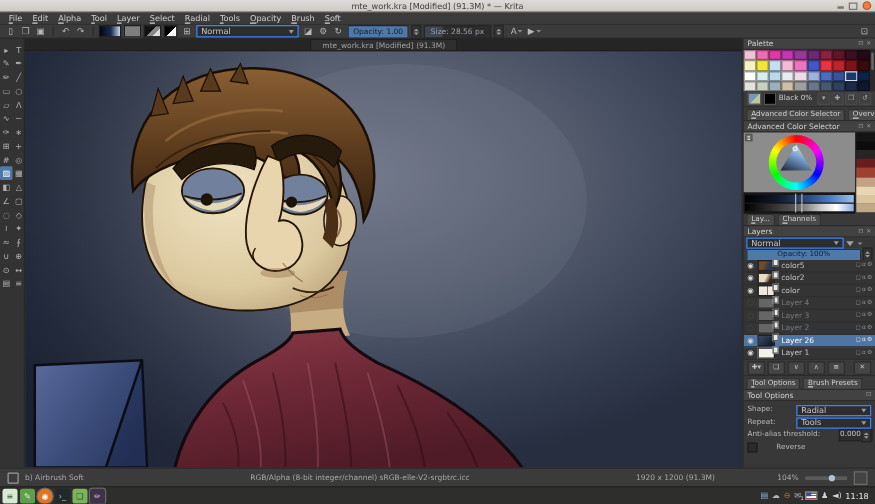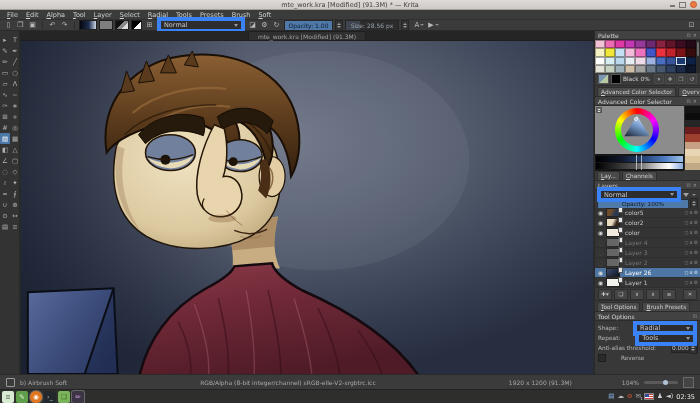--- a/index.html
+++ b/index.html
@@ -26,21 +26,21 @@
   .tbtn{width:11px;height:9px;display:inline-flex;align-items:center;justify-content:center;
     font-size:7px;color:#b9b9b9;}
   .tsep{width:1px;height:8px;background:#2d2d2d;margin:0 2px;}
   .swatch-grad{width:16px;height:8px;border:1px solid #1f1f1f;
     background:linear-gradient(90deg,#05070d,#1c2c50 55%,#cdd6e4);}
   .swatch-plain{width:12px;height:8px;border:1px solid #1f1f1f;background:#7e7e7e;}
   .swatch-pat{width:12px;height:8px;border:1px solid #1f1f1f;
     background:linear-gradient(135deg,#111 45%,#888 45% 70%,#ddd 70%);}
   .swatch-fgbg{width:9px;height:8px;border:1px solid #1f1f1f;
     background:linear-gradient(135deg,#000 55%,#fff 55%);}
-  .combo{height:8px;background:#2d2d2d;border:4px solid #3b82f6;color:#c6c6c6;
+  .combo{height:8px;background:#2d2d2d;border:1px solid #3b82f6;color:#c6c6c6;
     display:inline-flex;align-items:center;padding:0 3px;font-size:6.5px;position:relative;}
   #blend-combo{width:74px;}
   .caret{width:0;height:0;border-left:2.5px solid transparent;border-right:2.5px solid transparent;
     border-top:3px solid #9a9a9a;margin-left:auto;}
   .slider{height:9px;border:1px solid #262626;position:relative;display:inline-flex;
     align-items:center;justify-content:center;font-size:6px;overflow:hidden;}
   #op-slider{width:47px;background:#4f79a8;color:#0d1b2e;}
   #size-slider{width:52px;background:#2c2c2c;color:#9aa3ad;}
   #size-slider .fill{position:absolute;left:0;top:0;bottom:0;width:27%;background:#3f4650;z-index:0;}
   .slider span{position:relative;z-index:1;}
@@ -184,21 +184,21 @@
 
   <div id="menubar">
       <span class="menu-item">File</span>
       <span class="menu-item">Edit</span>
       <span class="menu-item">Alpha</span>
       <span class="menu-item">Tool</span>
       <span class="menu-item">Layer</span>
       <span class="menu-item">Select</span>
       <span class="menu-item">Radial</span>
       <span class="menu-item">Tools</span>
-      <span class="menu-item">Presets</span>
+      <span class="menu-item">Opacity</span>
       <span class="menu-item">Brush</span>
       <span class="menu-item">Soft</span>
     </div>
 
   <div id="toolbar">
     <span id="tb-file" style="display:inline-flex;gap:1px;">
         <span class="tbtn">▯</span>
         <span class="tbtn">❒</span>
         <span class="tbtn">▣</span>
       </span>
@@ -698,16 +698,16 @@
       </span>
     <span id="tray">
         <span class="tray-ic" style="color: rgb(138, 180, 232);">▤</span>
         <span class="tray-ic" style="color: rgb(176, 182, 188);">☁</span>
         <span class="tray-ic" style="color: rgb(224, 90, 58);">⊖</span>
         <span class="tray-ic" style="color: rgb(170, 178, 186);">✉<span class="tbadge">1</span></span>
         <span class="flag"></span>
         <span class="tray-ic" style="color: rgb(207, 212, 218);">♟</span>
         <span class="tray-ic" style="color: rgb(207, 212, 218);">◄)</span>
       </span>
-    <span id="clock">02:35</span>
+    <span id="clock">11:18</span>
   </div>
 
 </div>
 
 </body></html>

